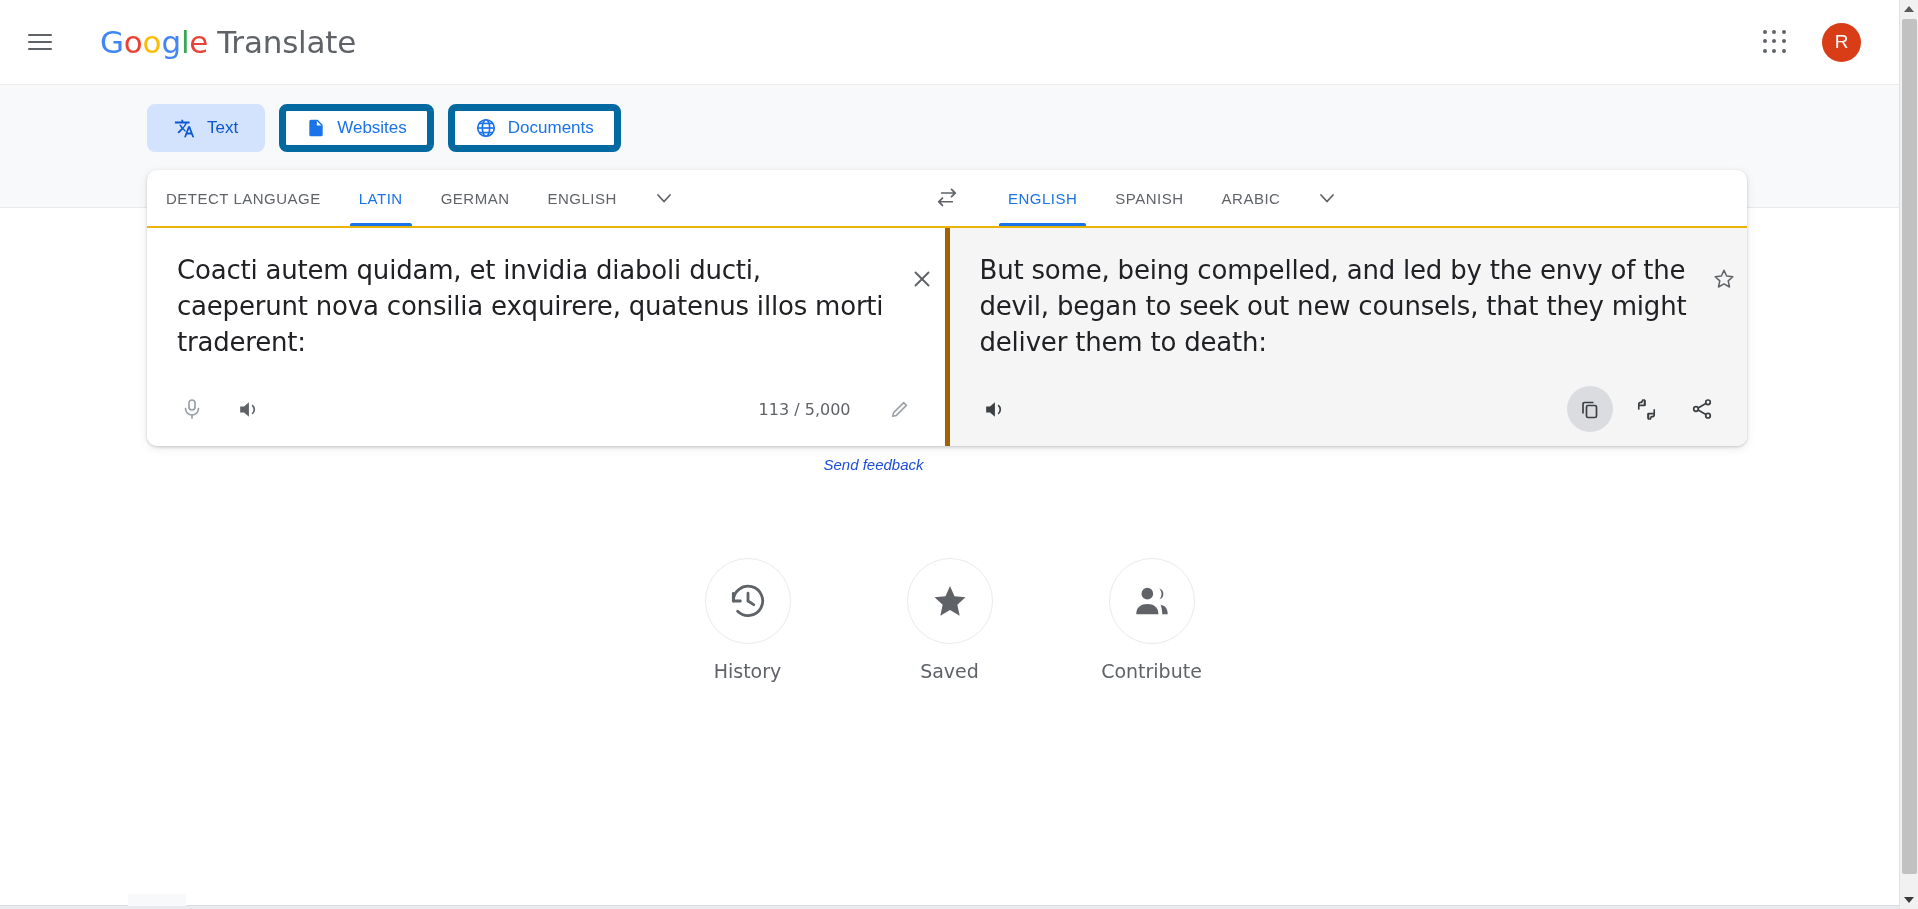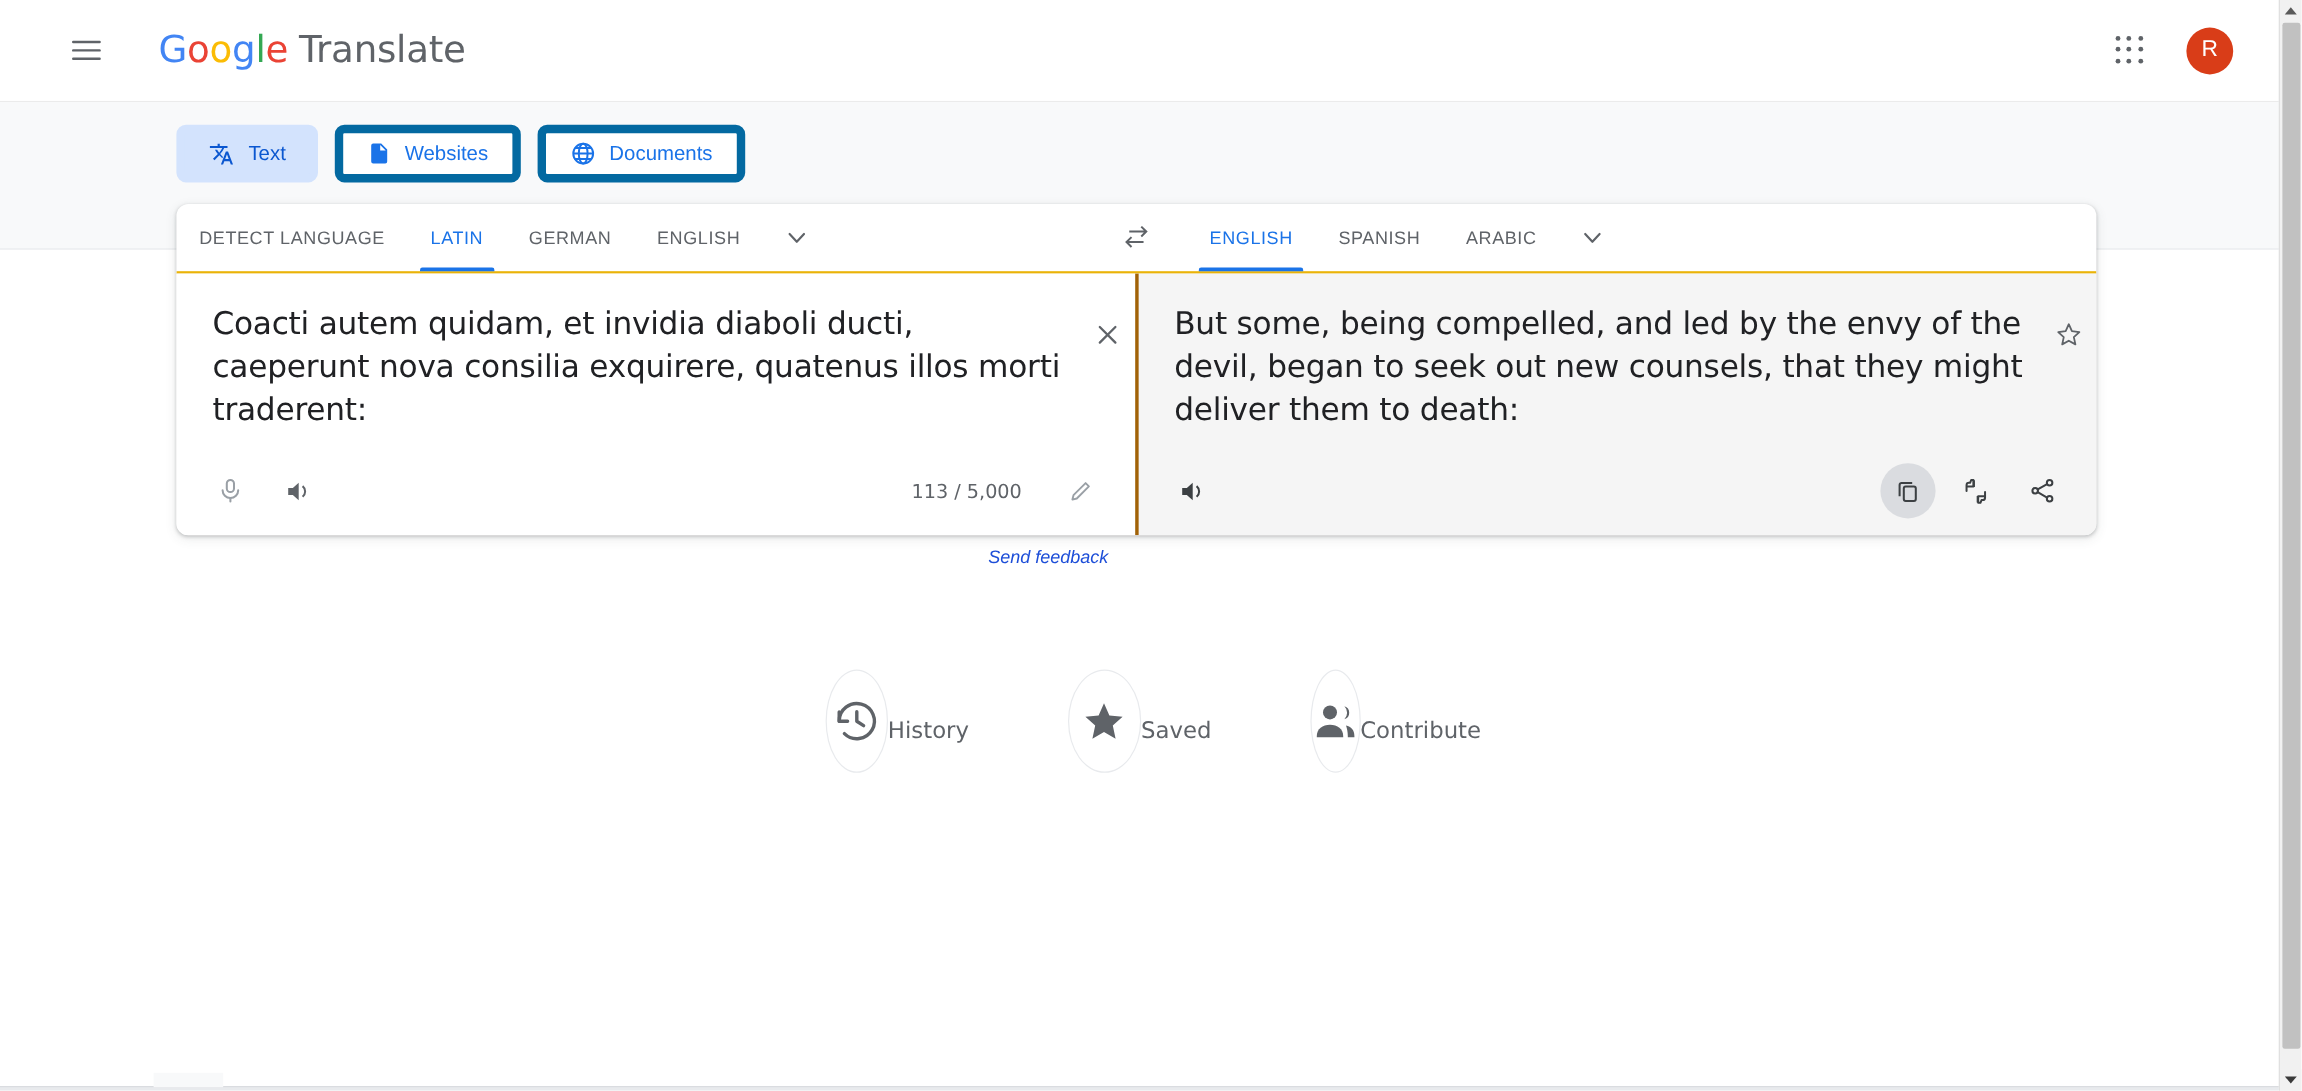--- a/index.html
+++ b/index.html
@@ -50,21 +50,20 @@
   }
 
   
   .header {
     position: absolute;
     top: 0; left: 0;
     width: 1899px; height: 84px;
     background: #ffffff;
     display: flex;
     align-items: center;
-    padding-left: 32px;
   }
   .hamburger {
     margin-left: 28px;
     width: 34px; height: 34px;
     display: flex; flex-direction: column; justify-content: center;
     gap: 5px;
     cursor: pointer;
   }
   .hamburger span {
     display: block; height: 2px; width: 24px; background: #5f6368;
@@ -213,21 +212,21 @@
     display: flex;
     min-height: 218px;
   }
   .pane {
     flex: 1 1 0;
     min-width: 0;
     display: flex;
     flex-direction: column;
     position: relative;
   }
-  .pane.source { background: #ffffff; border-right: 3px solid #a16207; }
+  .pane.source { background: #ffffff; border-right: 5px solid #a16207; }
   .pane.target { background: #f5f5f5; }
   .pane-body {
     flex: 1 1 auto;
     display: flex;
     padding: 24px 0 0 0;
     min-height: 120px;
   }
   .pane-text {
     flex: 1 1 auto;
     font-size: 26px;
@@ -286,21 +285,21 @@
   .shortcuts {
     position: absolute;
     top: 558px; left: 0;
     width: 1899px;
     display: flex;
     justify-content: center;
     gap: 82px;
   }
   .shortcut {
     width: 120px;
-    display: flex; flex-direction: row; align-items: center;
+    display: flex; flex-direction: column; align-items: center;
     cursor: pointer;
   }
   .shortcut .circle {
     width: 86px; height: 86px;
     border-radius: 50%;
     border: 1px solid #e8eaed;
     display: flex; align-items: center; justify-content: center;
     background: #ffffff;
   }
   .shortcut .lbl {

